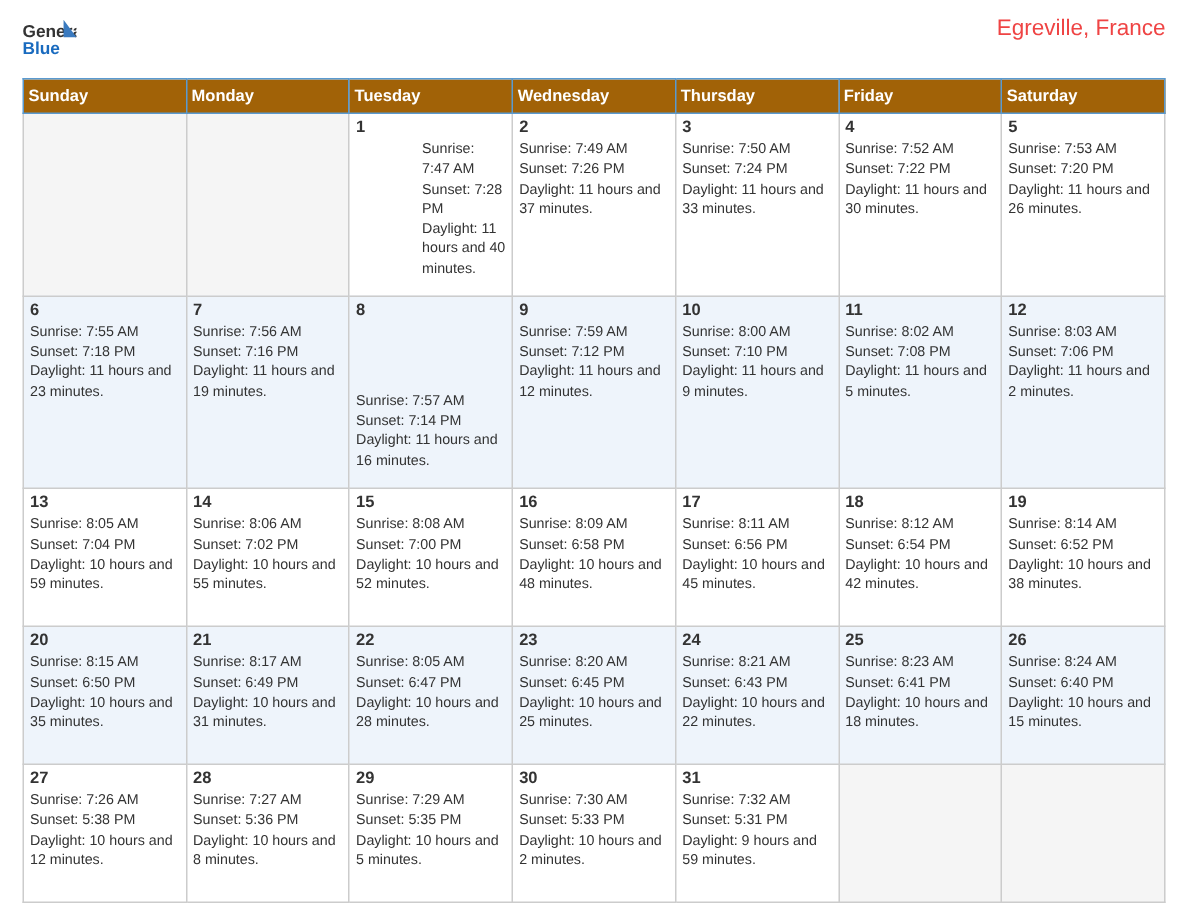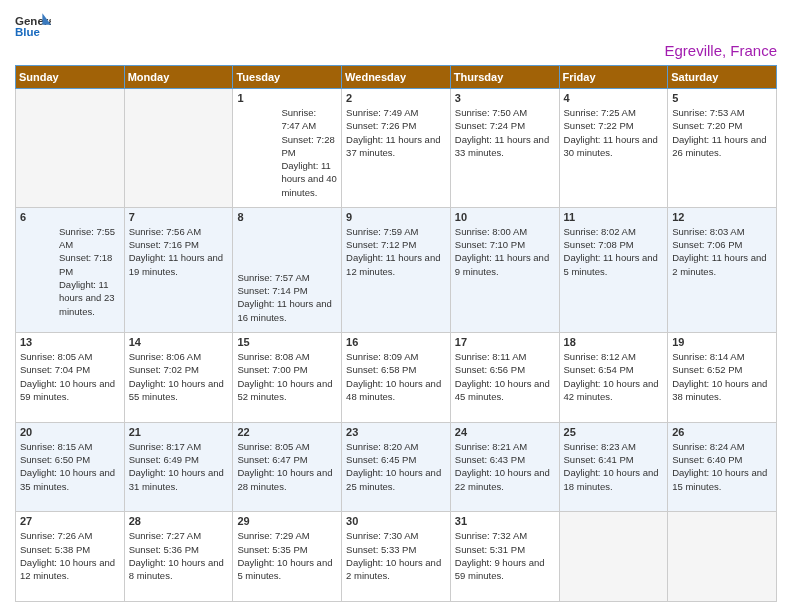--- a/index.html
+++ b/index.html
@@ -36,22 +36,21 @@
       text-align: right;
     }
     .month-title {
       font-size: 32px;
       font-weight: normal;
       color: #333;
       line-height: 1.1;
     }
     .location {
       font-size: 15px;
-      color: #a21caf;
-      margin-top: 32px;
+      color: #ef4444;
     }
     .calendar {
       flex: 1;
       border: 1px solid #ccc;
       border-collapse: collapse;
       width: 100%;
       table-layout: fixed;
       font-size: 10px;
     }
     .calendar th {
@@ -134,35 +133,35 @@
 Daylight: 11 hours and 37 minutes.</div>
           </td>
           <td>
             <div class="day-number">3</div>
             <div class="day-info" style="white-space: pre-line;">Sunrise: 7:50 AM
 Sunset: 7:24 PM
 Daylight: 11 hours and 33 minutes.</div>
           </td>
           <td>
             <div class="day-number">4</div>
-            <div class="day-info" style="white-space: pre-line;">Sunrise: 7:25 AM
+            <div class="day-info" style="white-space: pre-line;">Sunrise: 7:52 AM
 Sunset: 7:22 PM
 Daylight: 11 hours and 30 minutes.</div>
           </td>
           <td>
             <div class="day-number">5</div>
             <div class="day-info" style="white-space: pre-line;">Sunrise: 7:53 AM
 Sunset: 7:20 PM
 Daylight: 11 hours and 26 minutes.</div>
           </td>
         </tr>
         <tr class="row-alt">
           <td>
             <div class="day-number">6</div>
-            <div class="day-info" style="white-space: pre-line; margin-left: 39px;">Sunrise: 7:55 AM
+            <div class="day-info" style="white-space: pre-line;">Sunrise: 7:55 AM
 Sunset: 7:18 PM
 Daylight: 11 hours and 23 minutes.</div>
           </td>
           <td>
             <div class="day-number">7</div>
             <div class="day-info" style="white-space: pre-line;">Sunrise: 7:56 AM
 Sunset: 7:16 PM
 Daylight: 11 hours and 19 minutes.</div>
           </td>
           <td>

